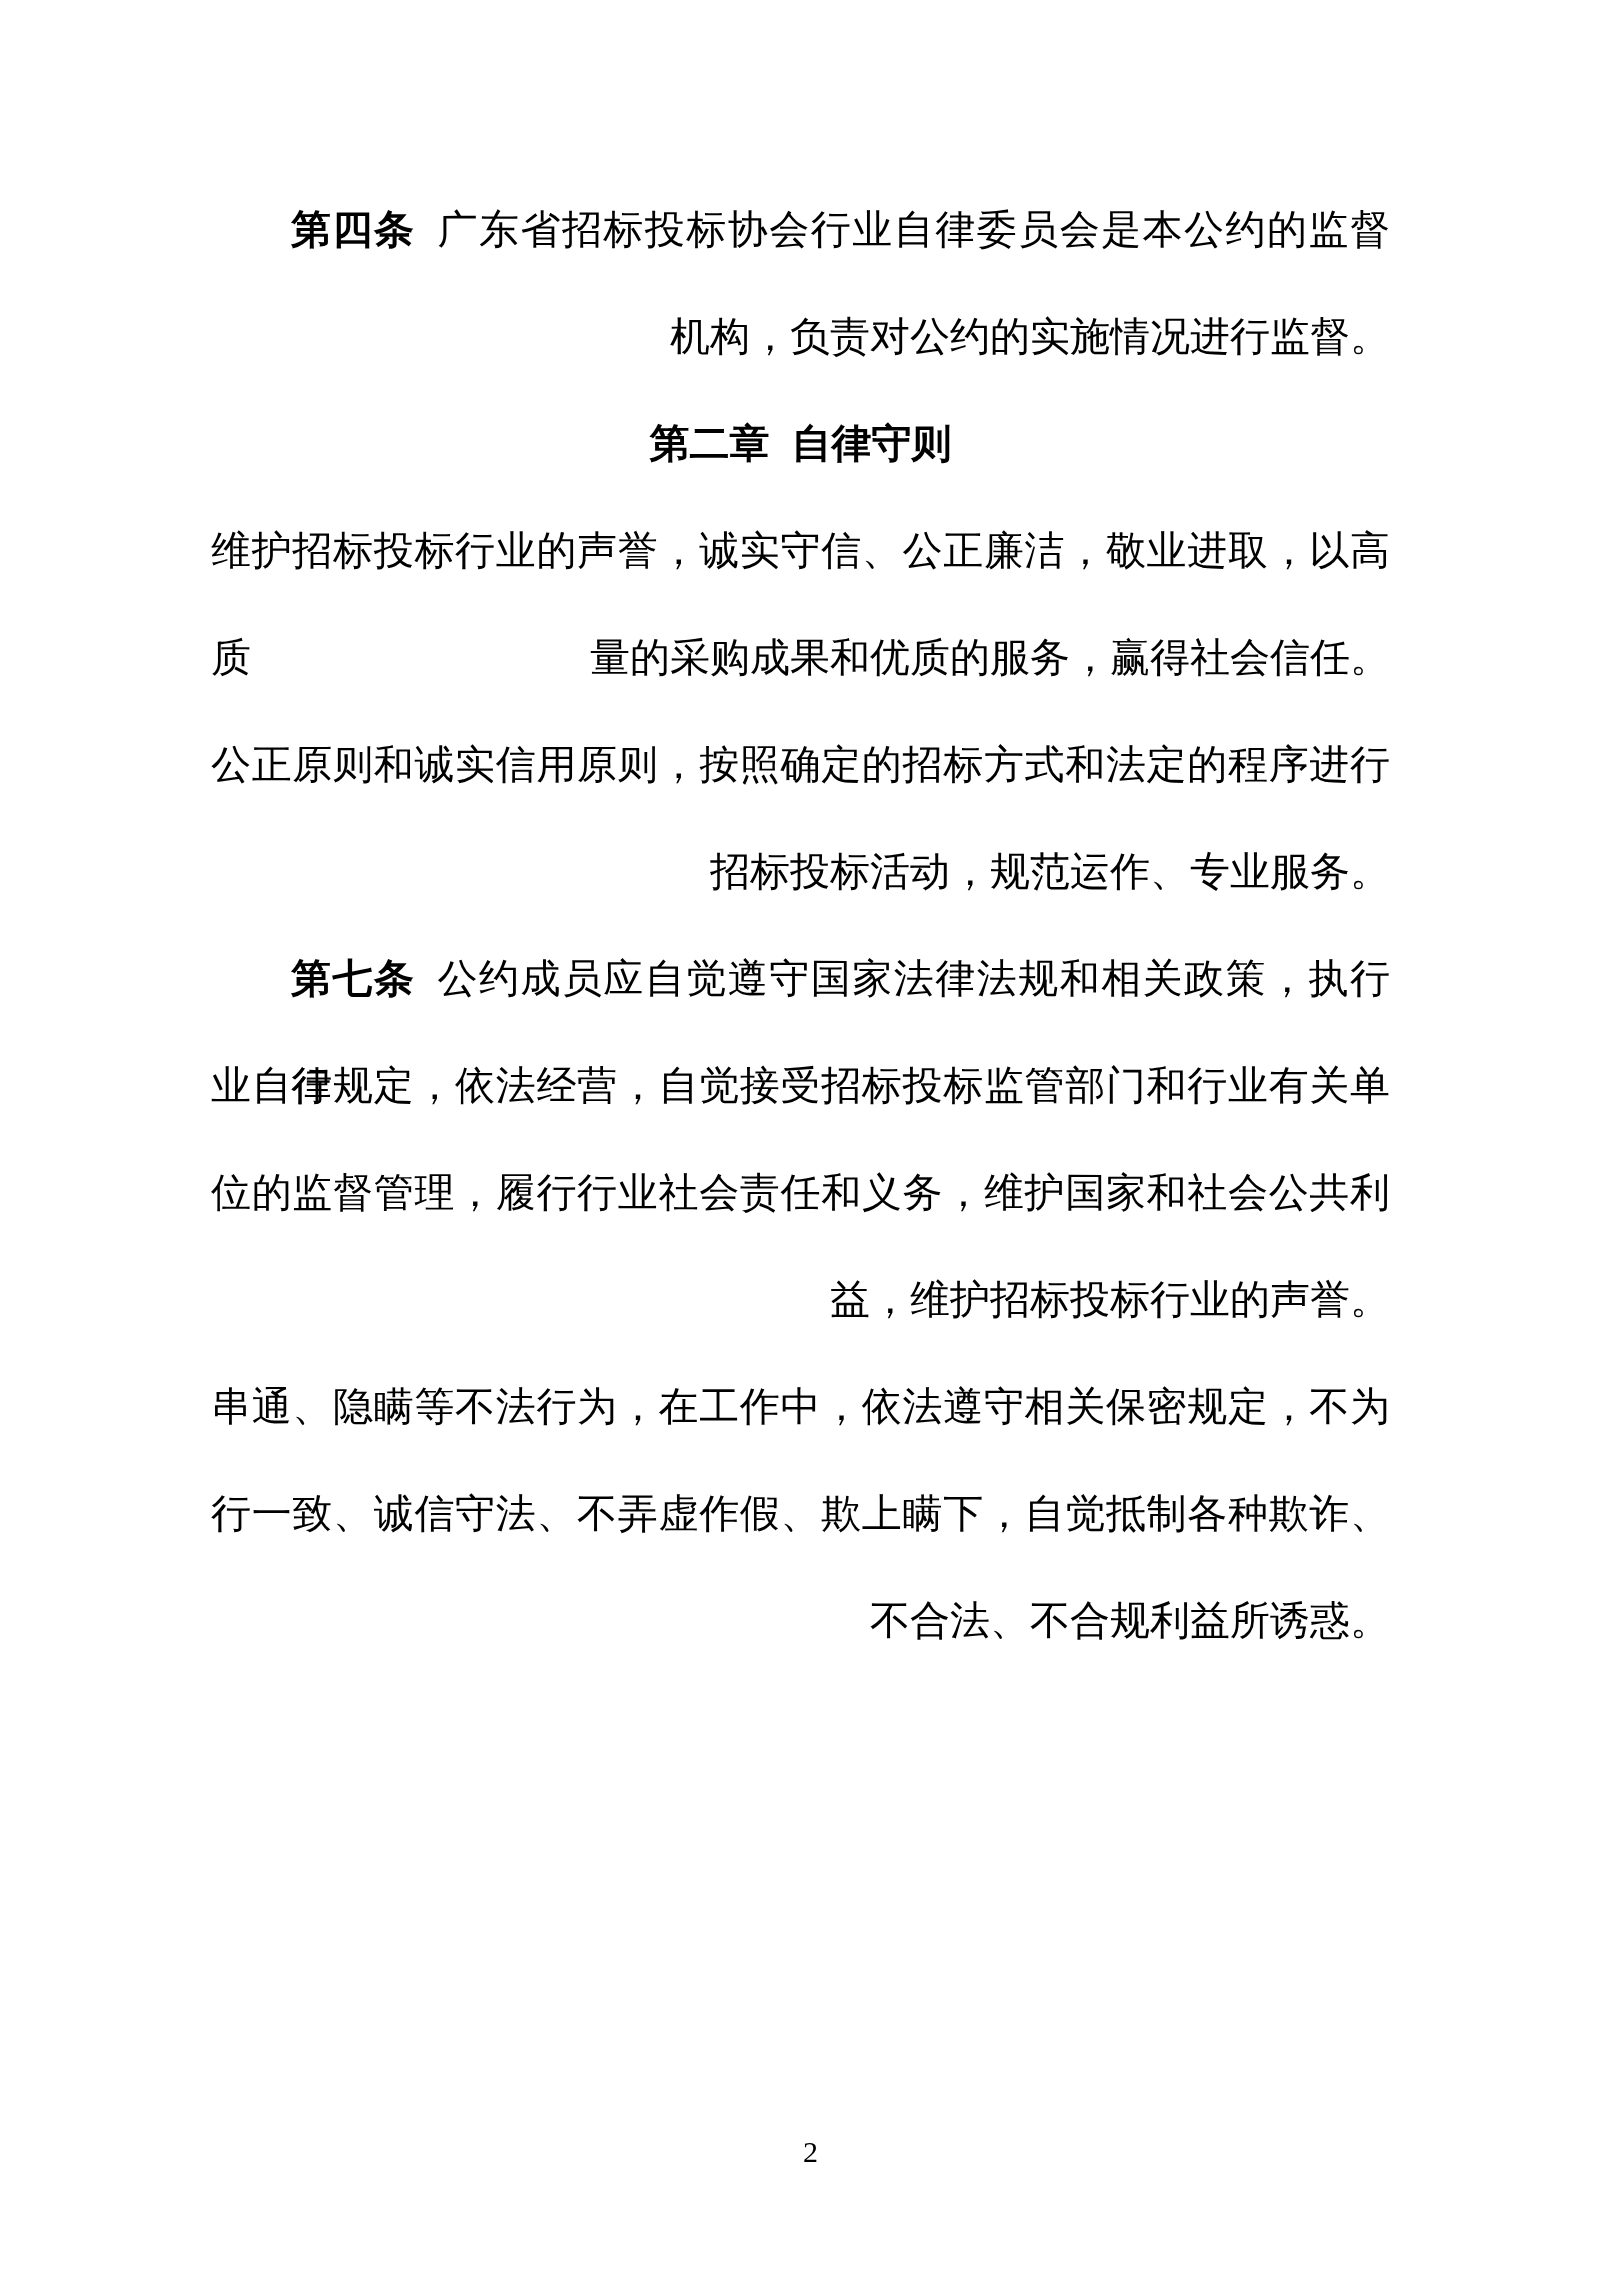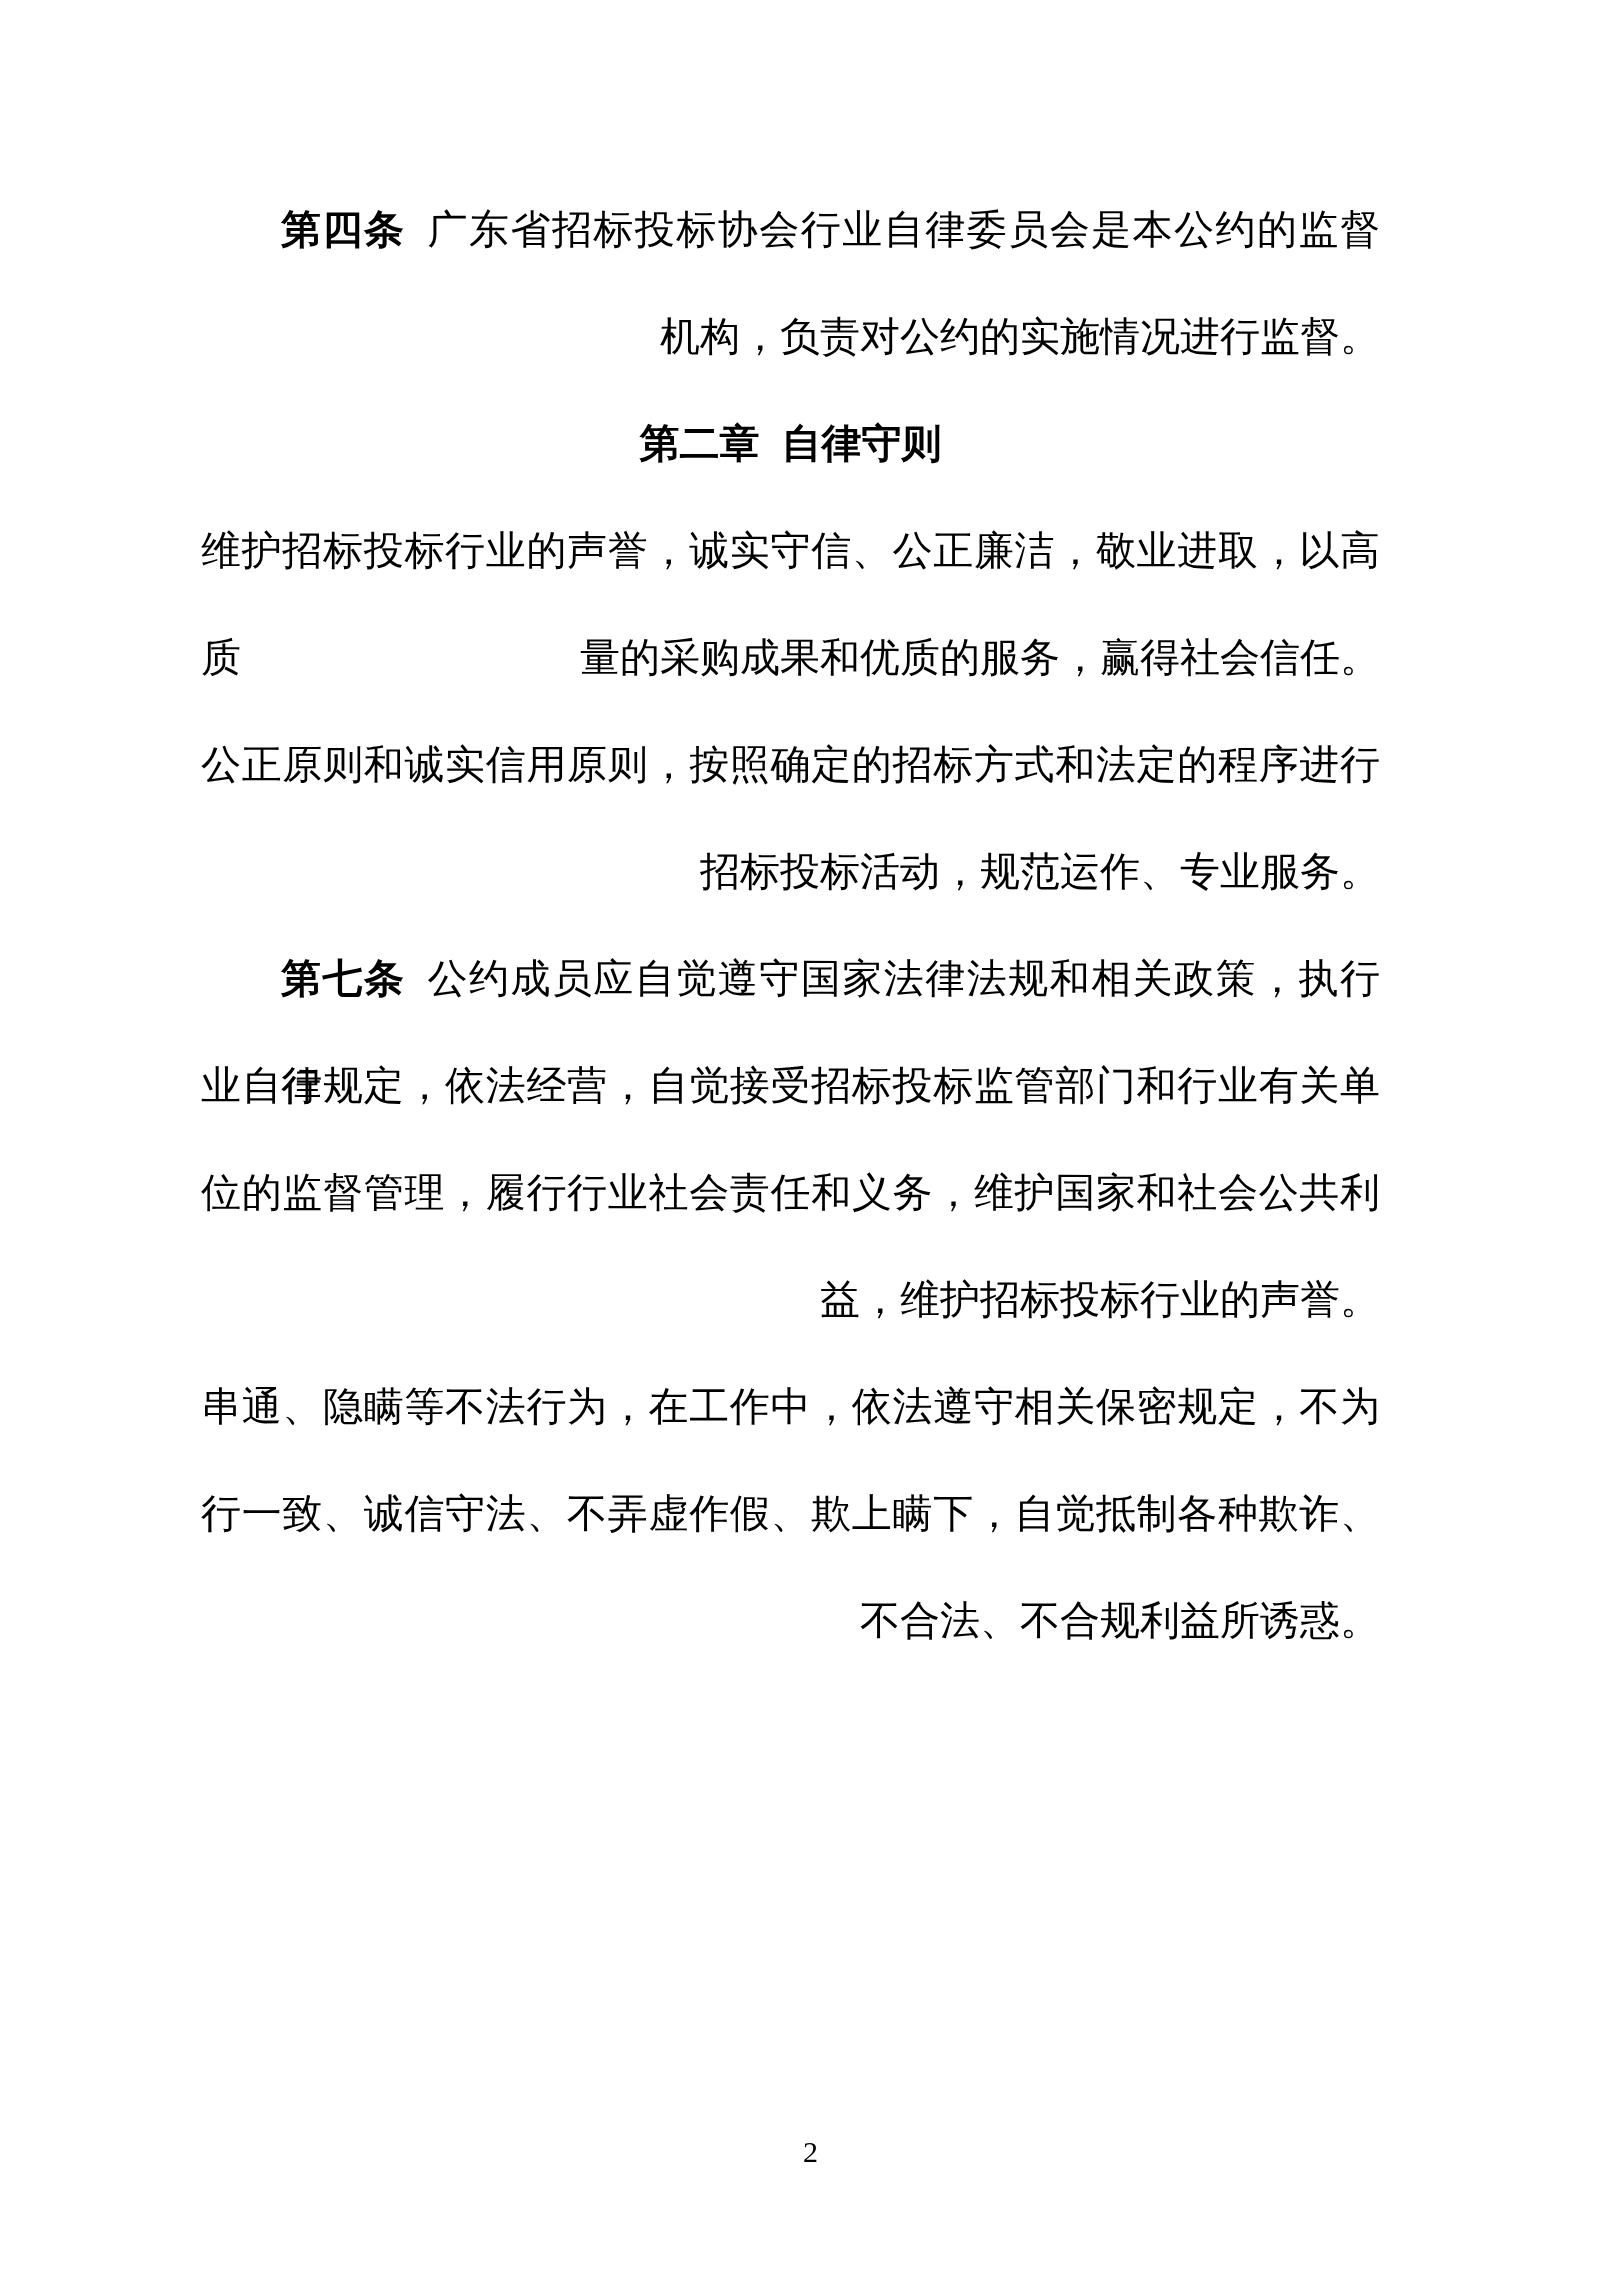--- a/index.html
+++ b/index.html
@@ -12,21 +12,21 @@
     width: 1621px;
     height: 2293px;
     margin: 0 auto;
     background: #ffffff;
     color: #000000;
     font-family: "Liberation Sans", sans-serif;
     overflow: hidden;
   }
   .content {
     position: absolute;
-    left: 201px;
+    left: 211px;
     top: 176px;
     width: 1179px;
     font-size: 40px;
     line-height: 107px;
     color: #000000;
   }
   .line {
     height: 107px;
     text-align: right;
     overflow: visible;

